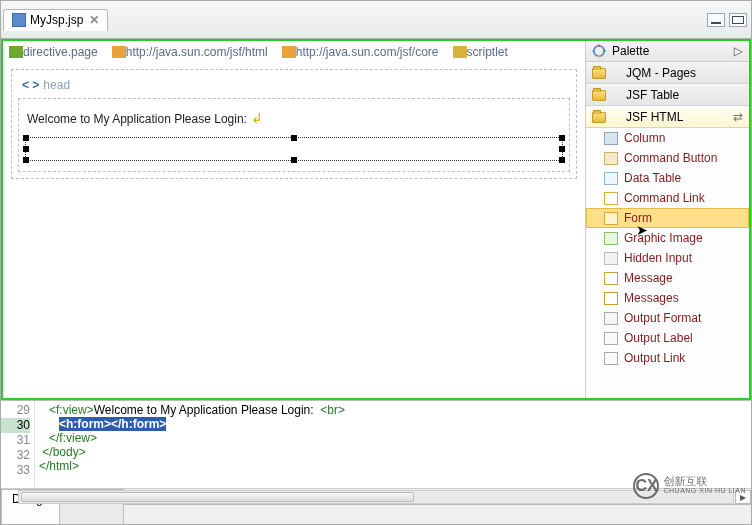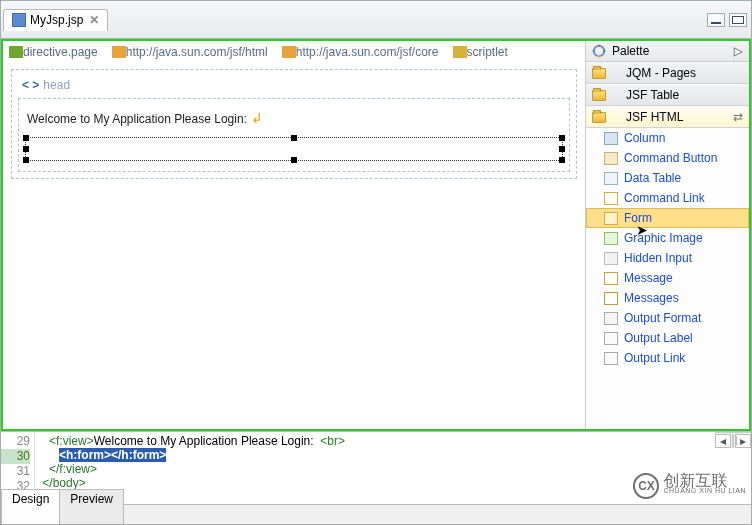--- a/index.html
+++ b/index.html
@@ -40,59 +40,59 @@
 
 .palette { width:164px; border-left:1px solid #ccc; display:flex; flex-direction:column; background:#fdfdfd; overflow:hidden;}
 .pal-hdr { display:flex; align-items:center; gap:6px; padding:3px 6px; background:linear-gradient(#f3f4f6,#e6e8ea); border-bottom:1px solid #ccc;}
 .pal-hdr .arrow { margin-left:auto; color:#555; }
 .pal-grp { display:flex; align-items:center; gap:20px; padding:3px 6px; background:linear-gradient(#f1f2f4,#e4e6e8); border-bottom:1px solid #d0d2d4; border-top:1px solid #fafafa; cursor:pointer;}
 .pal-grp.active { background:linear-gradient(#fffdf2,#fff6d0); }
 .pal-grp .grparr { margin-left:auto; color:#777; }
 .folder-ic { width:14px; height:11px; background:linear-gradient(#ffe17a,#e9b93f); border:1px solid #c59a2c; border-radius:1px; display:inline-block; position:relative;}
 .folder-ic::before{content:"";position:absolute;top:-3px;left:0;width:6px;height:3px;background:#e9b93f;border:1px solid #c59a2c;border-bottom:none;}
 .pal-items { flex:1; overflow:auto; }
-.pal-item { display:flex; align-items:center; gap:6px; padding:3px 6px 3px 18px; color:#1d4ed8; cursor:pointer;}
+.pal-item { display:flex; align-items:center; gap:6px; padding:3px 6px 3px 18px; color:#7f1d1d; cursor:pointer;}
 .pal-item.sel { background:#ffdf8a; border:1px solid #e7bb4a; padding:2px 5px 2px 17px;}
 .pi-ic { width:14px; height:13px; display:inline-block; border:1px solid #bba; background:#fff; }
 .pi-ic.col{background:#d7e5ef;border-color:#8aa6bc;}
 .pi-ic.btn{background:#f4eac9;border-color:#c9b26c;}
 .pi-ic.link{background:#fff;border-color:#d6b23a;}
 .pi-ic.table{background:#eef4fa;border-color:#94b4cc;}
 .pi-ic.form{background:#fff3cc;border-color:#d9a93a;}
 .pi-ic.img{background:#e7f7de;border-color:#8cc06c;}
 .pi-ic.hidden{background:#f2f2f2;border-color:#bbb;}
 .pi-ic.msg{background:#fff;border-color:#caa23a;}
 .pi-ic.msgs{background:#fff;border-color:#c99a2a;}
 .pi-ic.ofmt{background:#f5f5f5;border-color:#aaa;}
 .pi-ic.olabel{background:#fafafa;border-color:#aaa;}
 .pi-ic.olink{background:#fafafa;border-color:#aaa;}
 .cursor-ptr { position:absolute; left:636px; top:222px; font-size:14px; color:#000; pointer-events:none;}
 
 
-.srcpanel { height:73px; border-top:1px solid #bbb; background:#fff; display:flex; }
+.srcpanel { height:104px; border-top:1px solid #bbb; background:#fff; display:flex; flex-direction:column;}
 .src-body { flex:1; display:flex; overflow:hidden; font-family:Consolas,"Courier New",monospace; font-size:12px;}
 .gutter { width:34px; background:#fff; border-right:1px solid #d9e6dc; text-align:right; padding:2px 4px 0 0; color:#888;}
 .gutter .ln { height:15px; line-height:15px;}
-.gutter .ln.hl { background:#c7e2cd; color:#4d7c0f;}
+.gutter .ln.hl { background:#c7e2cd; color:#000000;}
 .code { flex:1; padding:2px 0 0 4px; white-space:pre; overflow:auto; color:#222;}
 .code .tag{color:#2a7a2a;} .code .txt{color:#000;}
 .code .sel { background:#2a5db0; color:#fff;font-weight:bold; }
 .hsb { height:16px; border-top:1px solid #ccc; background:#f1f1f1; display:flex; align-items:center;}
 .hsb .arrow{width:16px;height:14px;border:1px solid #bbb;background:#fafafa;display:flex;align-items:center;justify-content:center;color:#555;}
 .hsb .track{flex:1;height:14px;border:1px solid #ccc;background:#e9e9e9;position:relative;margin:0 1px;}
 .hsb .thumb{position:absolute;left:2px;top:1px;height:10px;width:55%;background:linear-gradient(#f7f7f7,#dcdcdc);border:1px solid #bbb;border-radius:2px;}
 
 
 .bottom-tabs { display:flex; height:20px; background:#f0f0f0; border-top:1px solid #bbb; align-items:flex-end;}
 .bottom-tabs .btab{ padding:2px 10px; border:1px solid #bbb; border-bottom:none; background:#fdfdfd; margin-right:-1px; height:35px;text-align:center;}
 .bottom-tabs .btab.inactive{ background:#eaeaea; }
 
 .watermark { position:absolute; right:6px; bottom:26px; display:flex; align-items:center; gap:4px; opacity:.85;}
-.watermark .logo{ width:26px;height:26px;border:2px solid #555;border-radius:50%;display:flex;align-items:center;justify-content:center;font-weight:bold;color:#555;font-size:12px;}
-.watermark .wt{ font-size:16px; color:#555; line-height:10px;}
+.watermark .logo{ width:26px;height:26px;border:2px solid #555;border-radius:50%;display:flex;align-items:center;justify-content:center;font-weight:bold;color:#555;font-size:16px;}
+.watermark .wt{ font-size:11px; color:#555; line-height:10px;}
 
 svg.spin { width:14px; height:14px; }
 </style>
 </head>
 <body>
 
 <div class="window">
 
   <div class="tabbar">
     <div class="tab">

